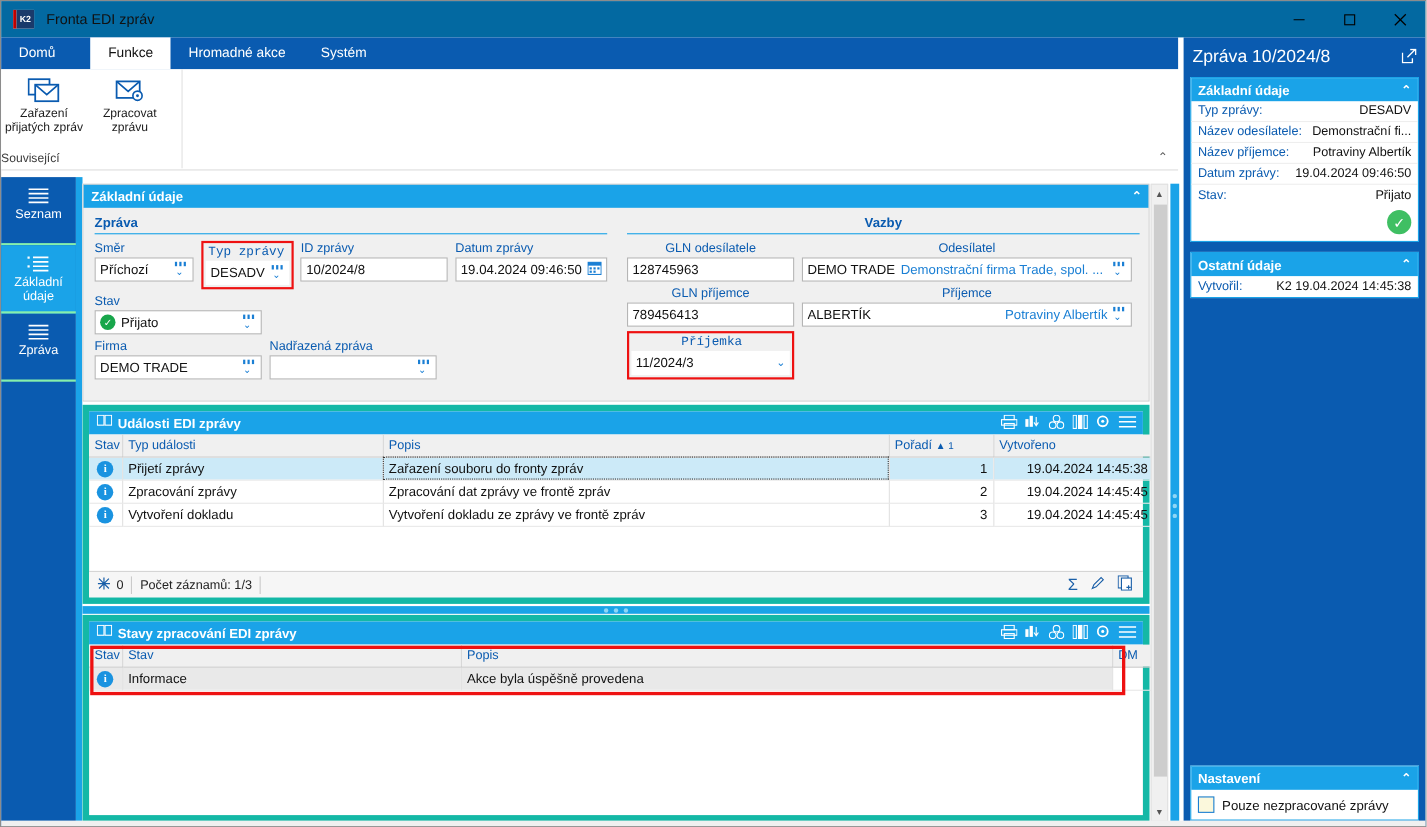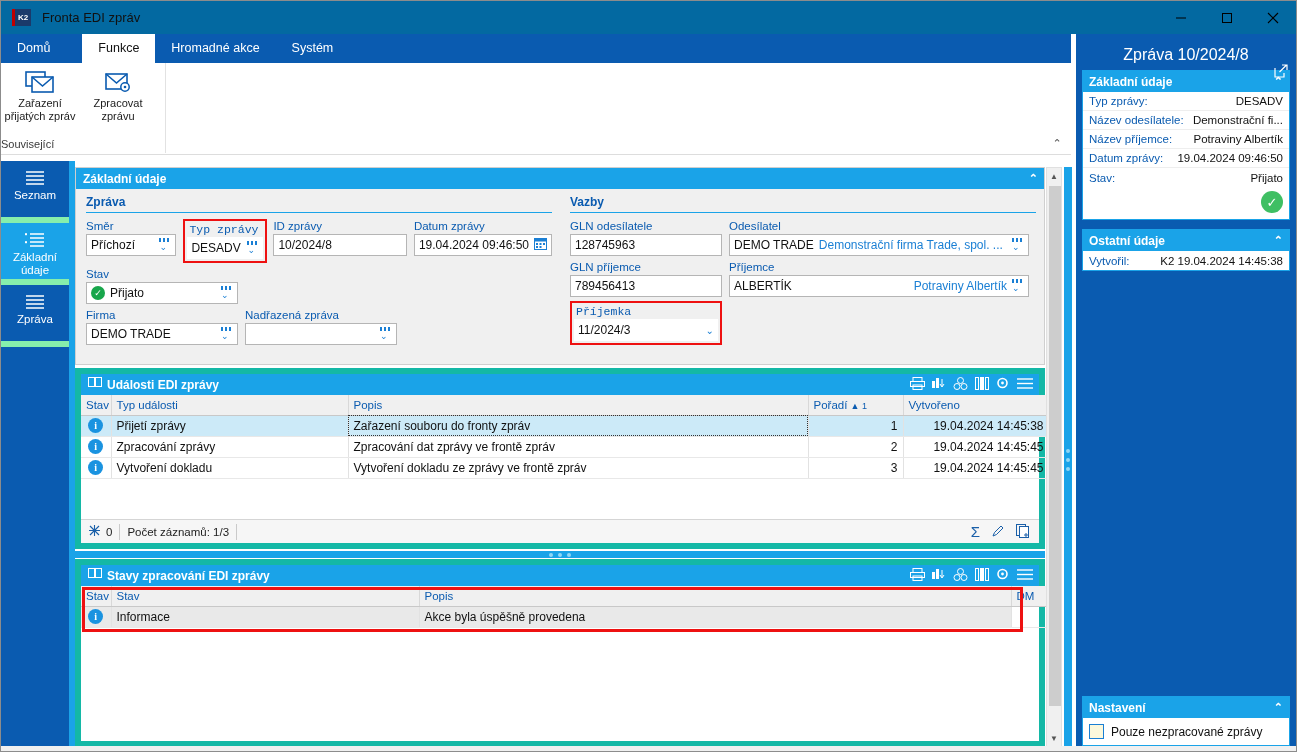--- a/index.html
+++ b/index.html
@@ -67,21 +67,21 @@
     color:#555; font-size:11px; text-align:center; line-height:16px;
   }
 
   
   .leftnav {
     position:absolute; left:0; top:160px; width:68px; height:591px;
     background:#0a5bb0;
   }
   .nav-item {
     width:68px; height:62px; color:#ffffff; text-align:center;
-    padding-top:6px; border-bottom:6px solid #86efac;
+    padding-top:6px; border-bottom:2px solid #86efac;
     font-size:11.5px; line-height:13px;
   }
   .nav-item.active { background:#1aa3e8; }
   .nav-icon { height:22px; display:flex; align-items:center; justify-content:center; }
   .nav-strip { position:absolute; left:68px; top:160px; width:6px; height:591px; background:#1aa3e8; }
 
   
   .main {
     position:absolute; left:74px; top:166px; width:970px; height:580px;
     background:#ffffff;
@@ -94,21 +94,21 @@
   .panel-header .hdr-icons { margin-left:auto; display:flex; align-items:center; gap:7px; padding-right:6px; }
 
   
   .basic {
     position:absolute; left:0; top:0; width:970px; height:198px;
     border:1px solid #cfcfcf; background:#f0f0f0;
   }
   .basic .inner { position:absolute; left:0; top:21px; width:968px; height:175px;
      background:#f0f0f0; display:flex; }
   .col-msg { width:484px; padding:6px 8px 0 10px; }
-  .col-link { width:484px; padding:6px 8px 0 10px; }
+  .col-link { width:484px; padding:6px 8px 0 10px;text-align:center; }
   .sec-title { color:#0a5bb0; font-weight:bold; font-size:12px; margin-bottom:3px; }
   .sec-rule { height:1px; background:#1aa3e8; margin-bottom:6px; }
   .frow { display:flex; margin-bottom:4px; }
   .fld { margin-right:7px; }
   .flabel { color:#0a5bb0; font-size:11.5px; height:15px; line-height:15px; }
   .fbox {
     height:22px; background:#ffffff; border:1px solid #b5b5b5;
     display:flex; align-items:center; padding:0 4px; font-size:12px; color:#111;
   }
   .fbox .val { white-space:nowrap; overflow:hidden; }
@@ -185,22 +185,21 @@
   }
   .vsplit .sd { width:4px; height:4px; border-radius:50%; background:#8fd6f5; }
 
   
   .rightpanel {
     position:absolute; left:1075px; top:33px; width:220px; height:718px;
     background:#0a5bb0;
   }
   .rp-title {
     height:36px; color:#ffffff; font-size:16px; display:flex; align-items:center;
-    padding:12px 8px 0 8px;
-    flex-direction:column;
+    padding:0 8px 0 8px;
   }
   .rp-title .ext { margin-left:auto; font-size:13px; }
   .rp-card { margin:0 6px 9px 6px; background:#ffffff; border:1px solid #1aa3e8; }
   .rp-head {
     height:21px; background:#1aa3e8; color:#ffffff; font-weight:bold; font-size:12px;
     display:flex; align-items:center; padding-left:6px;
   }
   .rp-head .chev { margin-left:auto; padding-right:6px; color:#ffffff; font-size:11px; }
   .rp-row {
     display:flex; align-items:center; font-size:11.5px; padding:2px 6px 2px 6px;

